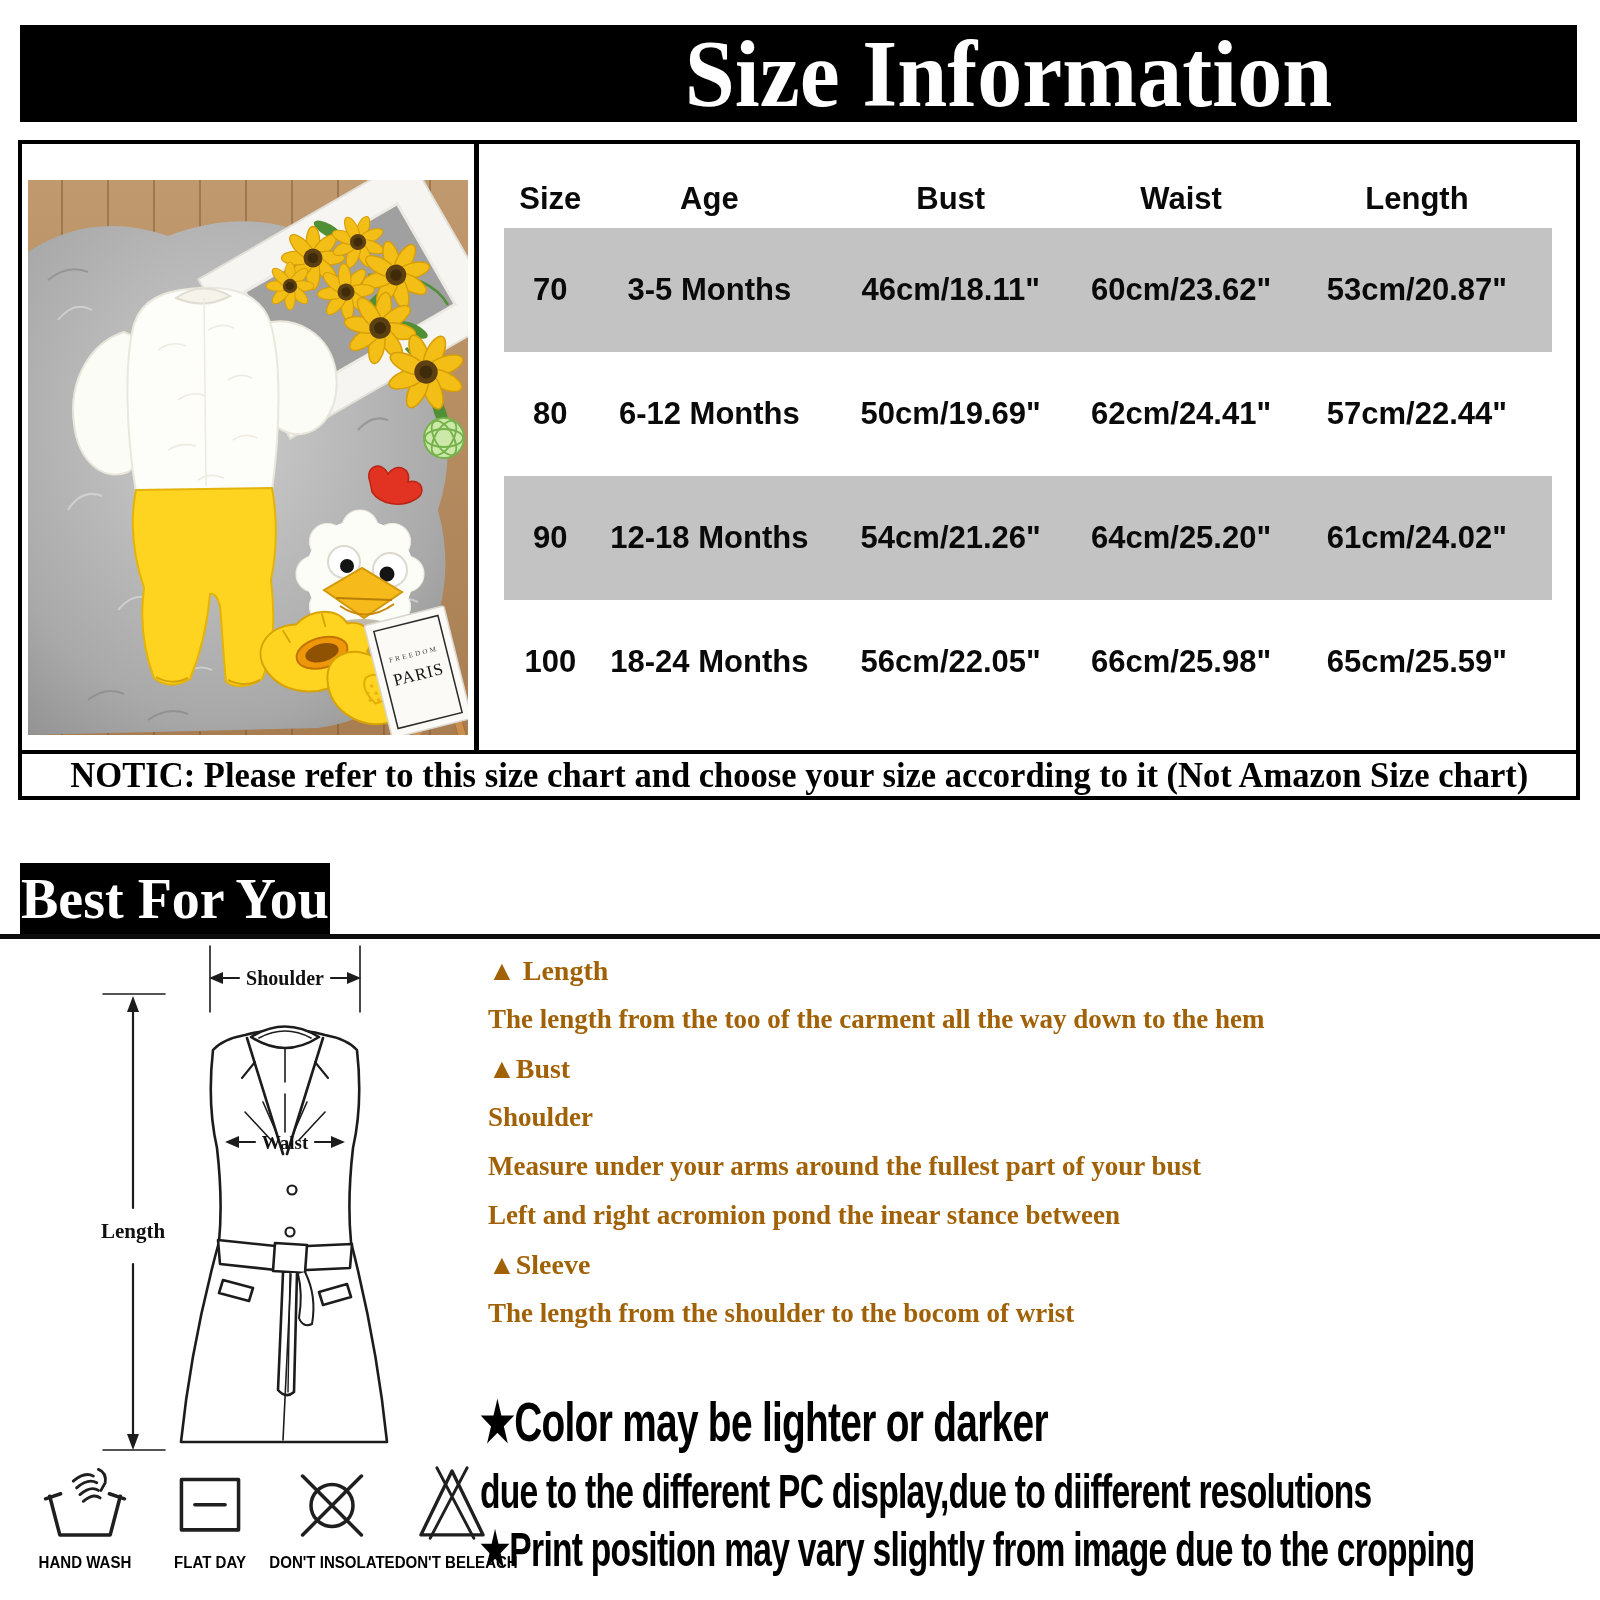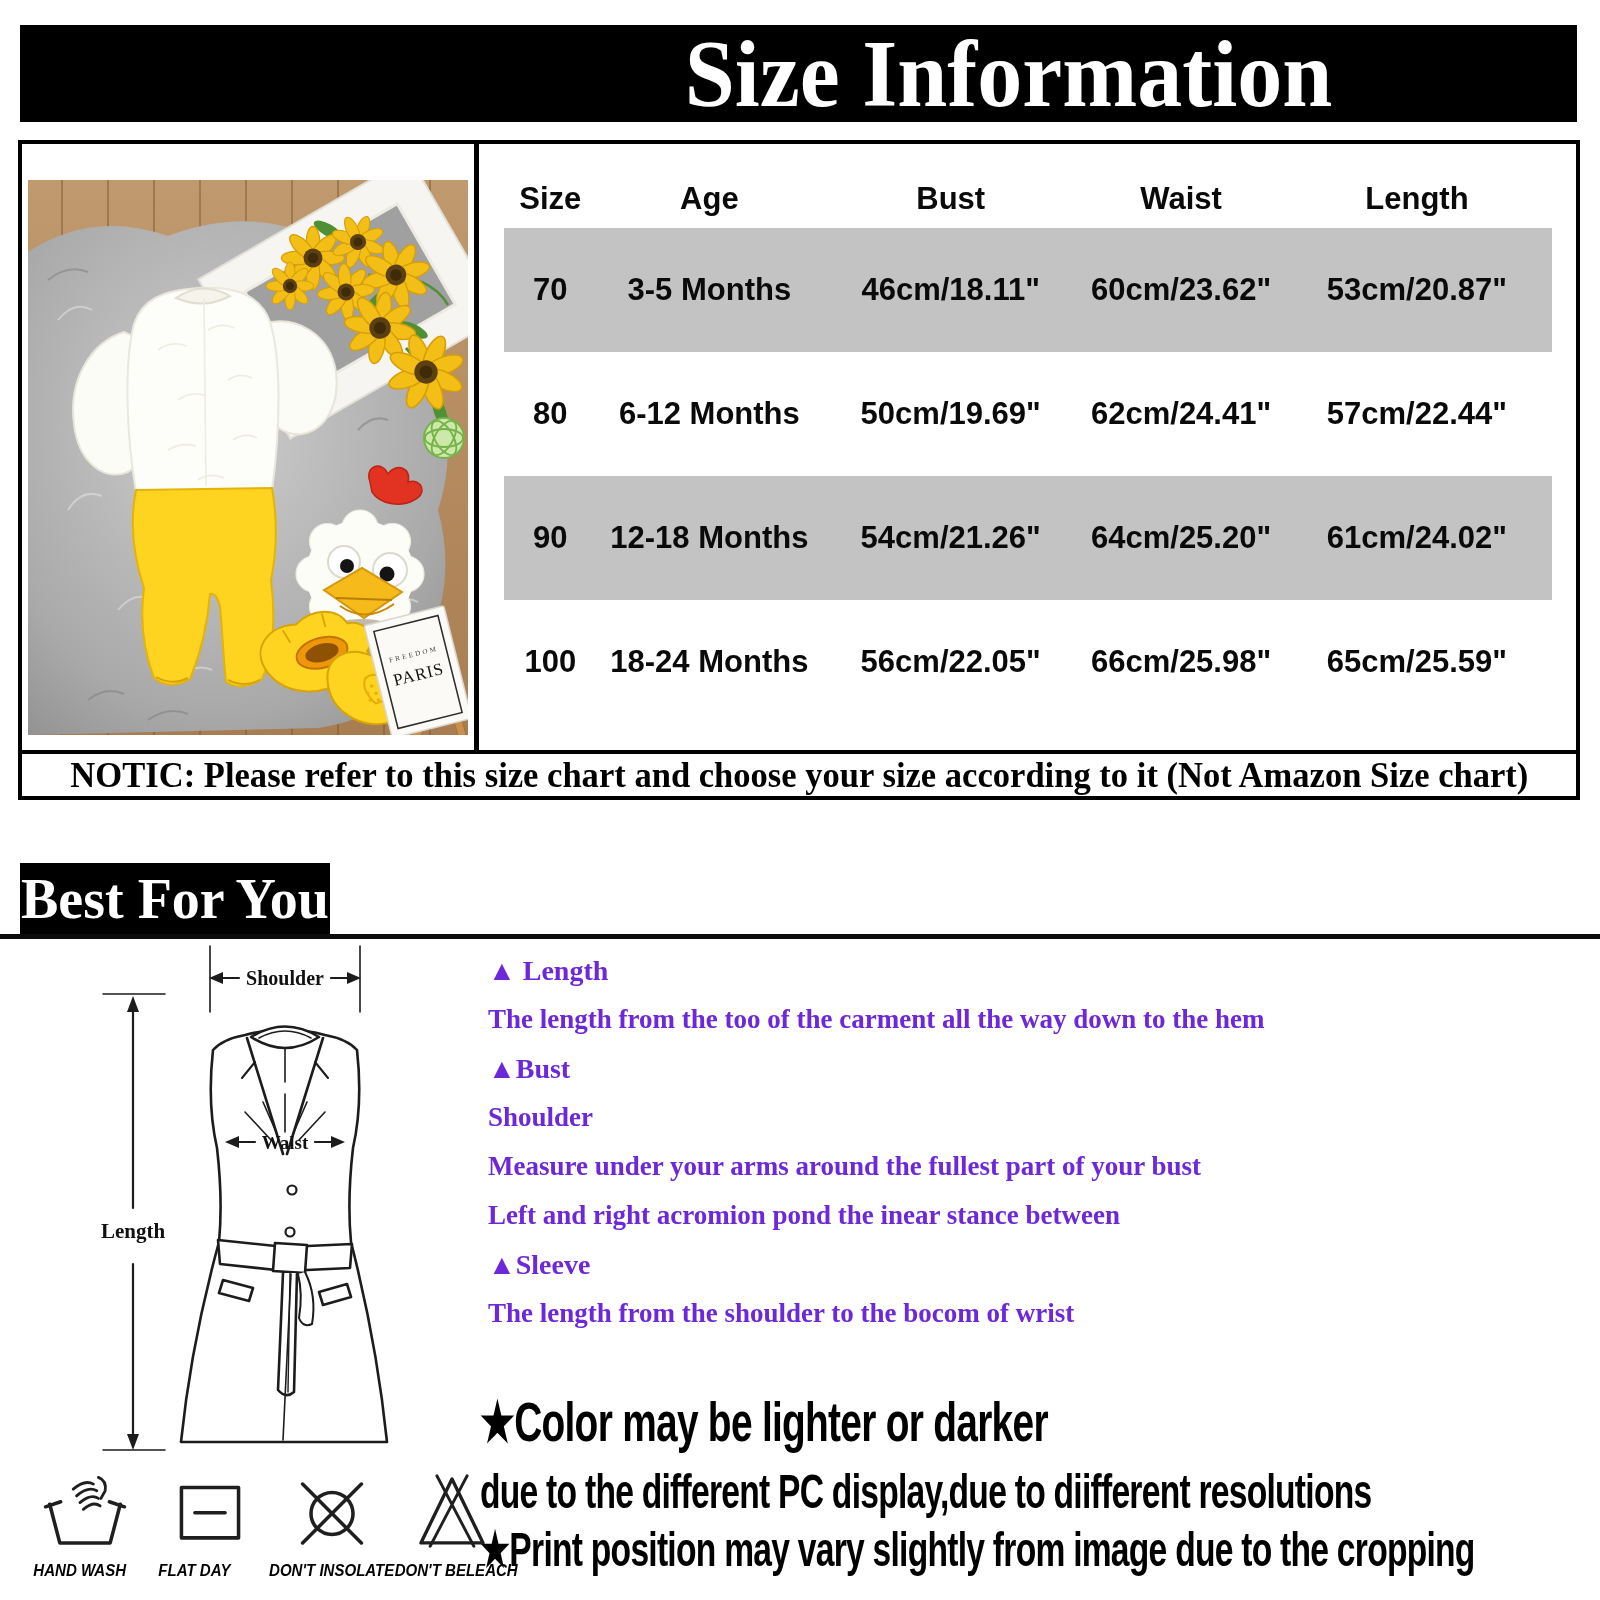--- a/index.html
+++ b/index.html
@@ -38,37 +38,37 @@
   .bfy-banner span{font-family:"Liberation Serif",serif;font-weight:bold;font-size:56px;color:#fff;white-space:nowrap;}
   .hr2{position:absolute;left:0;top:934px;width:1600px;height:5px;background:#0c0c0c;}
 
   
   .diagram{position:absolute;left:95px;top:942px;width:380px;height:515px;}
   .diagram text{font-family:"Liberation Serif",serif;font-weight:bold;fill:#111;}
 
   
   .guide{position:absolute;left:488px;top:946px;width:1100px;}
   .gline{height:49px;display:flex;align-items:center;font-family:"Liberation Serif","DejaVu Sans",serif;
-         font-weight:bold;font-size:27px;white-space:nowrap;color:#6d28d9;}
+         font-weight:bold;font-size:27px;white-space:nowrap;color:#a16207;}
   .ghead{font-size:28px;}
 
   
   .notes{position:absolute;left:480px;top:1392px;width:1118px;}
   .note{white-space:nowrap;line-height:1.12;font-weight:bold;}
   .note span{display:inline-block;font-family:"Liberation Sans",sans-serif;letter-spacing:-1px;
              transform-origin:left center;white-space:nowrap;}
   .note1 span{font-size:54px;transform:scale(.72,1.02);}
   .note2{margin-top:14px;}
   .note2 span{font-size:46px;transform:scale(.73,1.05);}
   .note3{margin-top:6px;text-align:center;}
   .note3 span{font-size:46px;transform:scale(.73,1.05);}
 
   
   .care{position:absolute;left:25px;top:1458px;width:470px;height:135px;}
-  .care-item{position:absolute;top:11px;text-align:left;font-style:italic;}
+  .care-item{position:absolute;top:3px;text-align:center;}
   .ci1{left:5px;width:110px;}.ci2{left:130px;width:110px;}.ci3{left:240px;width:134px;}.ci4{left:366px;width:122px;}
   .care-item svg{width:84px;height:84px;display:block;margin:0 auto;}
   .care-label{margin-top:9px;font-size:16px;font-weight:bold;white-space:nowrap;
               transform:scaleX(.94);transform-origin:center;}
 </style>
 </head>
 <body>
 
 <div id="page">
 

